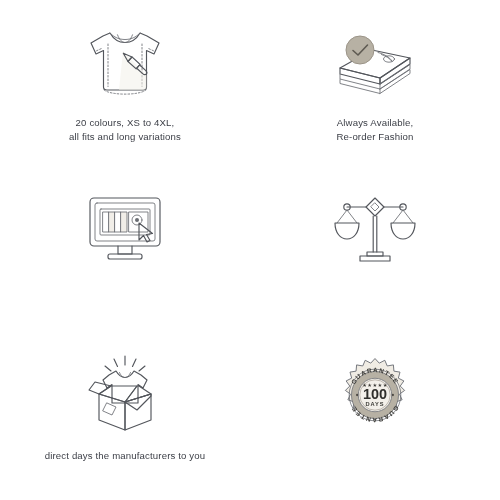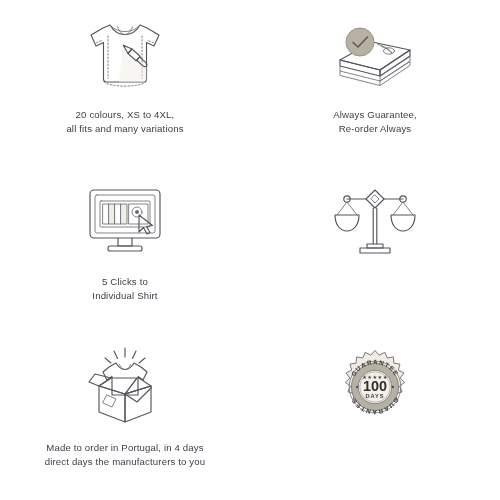--- a/index.html
+++ b/index.html
@@ -19,21 +19,21 @@
     display: grid;
     grid-template-columns: 1fr 1fr;
     grid-template-rows: 1fr 1fr 1fr;
     box-sizing: border-box;
   }
   .feature-cell {
     display: flex;
     flex-direction: column;
     align-items: center;
     justify-content: flex-start;
-    padding-top: 14px;
+    padding-top: 22px;
     box-sizing: border-box;
   }
   .icon-wrap {
     width: 96px;
     height: 80px;
     display: flex;
     align-items: center;
     justify-content: center;
   }
   .icon-wrap svg { display: block; overflow: visible; }
@@ -76,21 +76,21 @@
         <path class="fill-cream" d="M44 28 L67.5 52 L67.5 64 C67.5 66 66 67 64 67 L40 67 Z" opacity="0.55"></path>
         <g transform="translate(53,34) rotate(42)">
           <path class="st" d="M0 0 L11 0 L11 6 L0 6 Z" fill="#ffffff"></path>
           <path class="st" d="M11 0.8 L19 0.8 C21 0.8 22 2 22 3 C22 4 21 5.2 19 5.2 L11 5.2 Z" fill="#b7b1a4"></path>
           <path class="st" d="M0 0 L-9 3 L0 6 Z" fill="#ffffff"></path>
         </g>
       </svg>
     </div>
     <div class="caption">
       <span class="line">20 colours, XS to 4XL,</span>
-      <span class="line">all fits and many variations</span>
+      <span class="line">all fits and long variations</span>
     </div>
   </div>
 
   <div class="feature-cell">
     <div class="icon-wrap">
       <svg width="86" height="76" viewBox="0 0 86 76">
         <path class="st" d="M8 44 L40 26 L78 34 L48 54 Z" fill="#ffffff"></path>
         <path class="st" d="M8 44 L8 50 L48 60 L48 54 Z" fill="#f3f0ea"></path>
         <path class="st" d="M48 54 L78 34 L78 40 L48 60 Z" fill="#eae6de"></path>
         <path class="st-thin" d="M8 50.5 L8 55 L48 65 L48 60"></path>
@@ -99,22 +99,22 @@
         <path class="st-thin" d="M48 65 L78 45.5 L78 49.5 L48 69.5"></path>
         <path class="st-thin" d="M46 28.5 C52 30 57.5 33 60 37"></path>
         <path class="st-thin" d="M49.5 30.5 C54 32 58 34.5 60 37.5"></path>
         <ellipse class="st-thin" cx="57" cy="35" rx="5.5" ry="3.2" fill="#cfc9bc"></ellipse>
         <circle class="fill-taupe" cx="28" cy="26" r="14"></circle>
         <circle cx="28" cy="26" r="14" fill="none" stroke="#9b9488" stroke-width="1"></circle>
         <path d="M21 26.5 L26 31 L35.5 21" fill="none" stroke="#5e5a52" stroke-width="1.6" stroke-linecap="round" stroke-linejoin="round"></path>
       </svg>
     </div>
     <div class="caption">
-      <span class="line">Always Guarantee,</span>
-      <span class="line">Re-order Always</span>
+      <span class="line">Always Available,</span>
+      <span class="line">Re-order Fashion</span>
     </div>
   </div>
 
   <div class="feature-cell">
     <div class="icon-wrap">
       <svg width="82" height="74" viewBox="0 0 82 74">
         <rect class="st" x="6" y="6" width="70" height="48" rx="4" fill="#ffffff"></rect>
         <rect class="st-thin" x="11" y="11" width="60" height="38" rx="2" fill="#e9e4da"></rect>
         <rect class="st-thin" x="16" y="17" width="50" height="26" rx="1" fill="#f6f3ee"></rect>
         <g class="st-thin">
@@ -123,24 +123,20 @@
           <rect x="31" y="20" width="6" height="20" fill="#ffffff"></rect>
           <rect x="37" y="20" width="6" height="20" fill="#f1eee8"></rect>
         </g>
         <rect class="st-thin" x="45" y="20" width="19" height="20" fill="#ddd8cd"></rect>
         <circle class="st-thin" cx="53" cy="28" r="5" fill="#cfc9bc"></circle>
         <circle cx="53" cy="28" r="2" fill="#6a6d73"></circle>
         <path class="st" d="M55 31 L55 48 L59.5 43.5 L63 50 L66 48.5 L62.5 42.5 L68.5 41.5 Z" fill="#ffffff"></path>
         <path class="st" d="M34 54 L34 62 L48 62 L48 54" fill="#eae6de"></path>
         <rect class="st" x="24" y="62" width="34" height="5" rx="2" fill="#ffffff"></rect>
       </svg>
-    </div>
-    <div class="caption">
-      <span class="line">5 Clicks to</span>
-      <span class="line">Individual Shirt</span>
     </div>
   </div>
 
   <div class="feature-cell">
     <div class="icon-wrap">
       <svg width="84" height="74" viewBox="0 0 84 74">
         <path class="st" d="M42 6 L51 15 L42 24 L33 15 Z" fill="#ffffff"></path>
         <path class="st-thin" d="M42 11 L46 15 L42 19 L38 15 Z" fill="#cfc9bc"></path>
         <line class="st" x1="40.2" y1="24" x2="40.2" y2="60"></line>
         <line class="st" x1="43.8" y1="24" x2="43.8" y2="60"></line>
@@ -175,21 +171,20 @@
         <path class="st" d="M18 40 L44 48 L44 76 L18 66 Z" fill="#ffffff"></path>
         <path class="st" d="M44 48 L70 40 L70 66 L44 76 Z" fill="#f3f0ea"></path>
         <path class="st" d="M18 40 L30 32 L56 32 L44 48 Z" fill="#ffffff"></path>
         <path class="st" d="M70 40 L58 32 L56 32 L44 48 Z" fill="#eae6de"></path>
         <path class="st" d="M18 40 L8 36 L14 28 L30 32 Z" fill="#ffffff"></path>
         <path class="st" d="M44 48 L56 56 L70 42 L70 40 Z" fill="#ffffff"></path>
         <path class="st-thin" d="M26 49 L35 53 L31 61 L22 57 Z" fill="#cfc9bc"></path>
       </svg>
     </div>
     <div class="caption">
-      <span class="line">Made to order in Portugal, in 4 days</span>
       <span class="line">direct days the manufacturers to you</span>
     </div>
   </div>
 
   <div class="feature-cell">
     <div class="icon-wrap">
       <svg width="76" height="76" viewBox="0 0 100 100">
         <defs>
           <path id="arcTop" d="M50 50 m-30 0 a30 30 0 0 1 60 0" fill="none"></path>
           <path id="arcBot" d="M50 50 m30 0 a30 30 0 0 1 -60 0" fill="none"></path>

